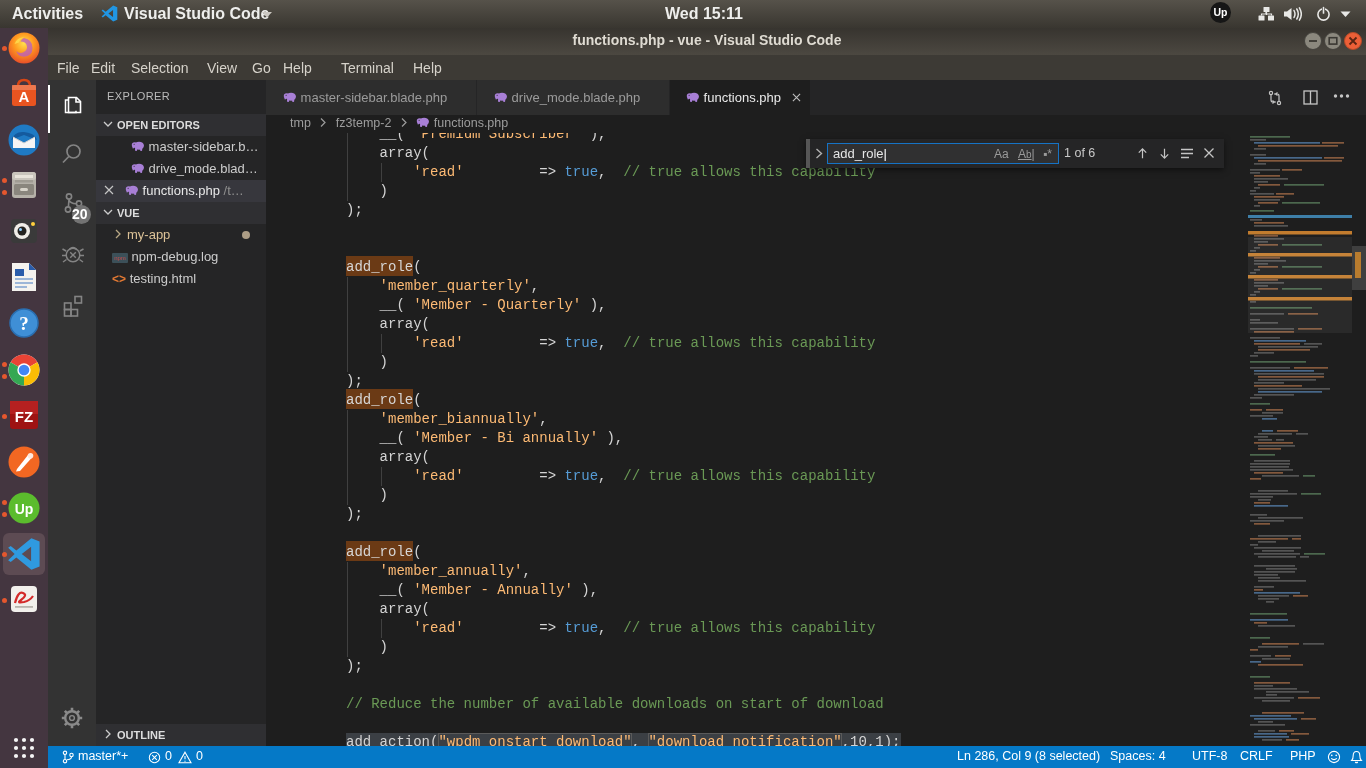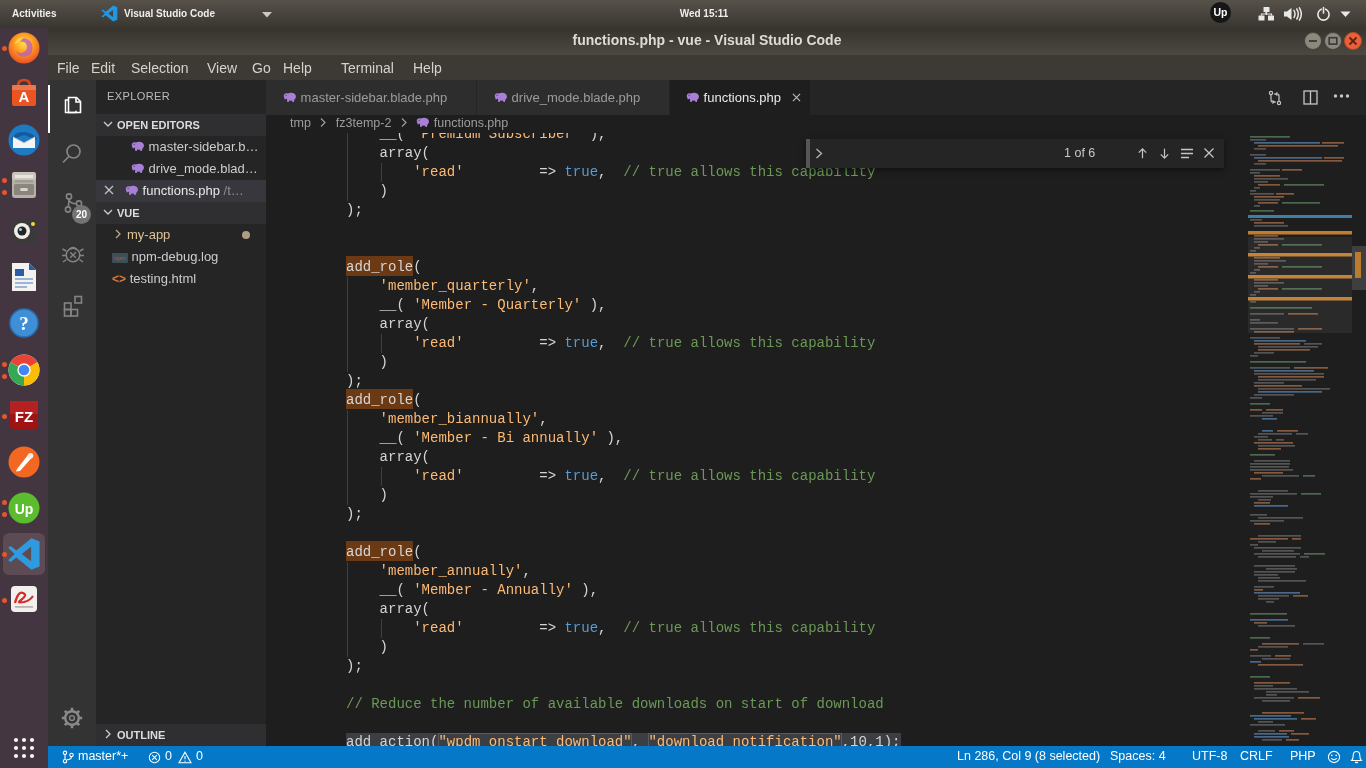--- a/index.html
+++ b/index.html
@@ -1,20 +1,20 @@
 <!DOCTYPE html>
 <html><head><meta charset="utf-8"><style>
 * { margin:0; padding:0; box-sizing:border-box; }
 html,body { width:1366px; height:768px; overflow:hidden; background:#1e1e1e;
   font-family:"Liberation Sans",sans-serif; }
 .abs { position:absolute; }
 
 #topbar { position:absolute; left:0; top:0; width:1366px; height:28px;
   background:linear-gradient(#56524a,#393630); color:#eeeeec; }
-#topbar .it { position:absolute; top:0; height:28px; line-height:28px; font-size:10px; font-weight:700; }
+#topbar .it { position:absolute; top:0; height:28px; line-height:28px; font-size:16px; font-weight:700; }
 
 #dock { position:absolute; left:0; top:28px; width:48px; height:740px; background:#443640; }
 .dicon { position:absolute; left:7px; width:34px; height:34px; }
 .ddot { position:absolute; left:2px; width:5px; height:5px; border-radius:50%; background:#e4572e; }
 
 #titlebar { position:absolute; left:48px; top:28px; width:1318px; height:27px;
   background:linear-gradient(#37342f,#4c4841); color:#dfdbd2; }
 #titlebar .t { position:absolute; width:100%; text-align:center; top:4px; font-size:14px; font-weight:700; }
 .wbtn { position:absolute; top:32px; width:18px; height:18px; border-radius:50%; }
 
@@ -129,21 +129,21 @@
  <svg class="abs" style="left:11px;top:61px" width="26" height="26" viewBox="0 0 26 26" fill="none" stroke="#848484" stroke-width="1.7">
    <circle cx="14.5" cy="10.5" r="6.5"></circle>
       <path d="M9.8 15.5 L4 21.5"></path>
     </svg>
  <svg class="abs" style="left:12px;top:110px" width="26" height="26" viewBox="0 0 26 26" fill="none" stroke="#848484" stroke-width="1.6">
    <circle cx="9" cy="6.5" r="2.6"></circle>
       <circle cx="8" cy="19.5" r="2.6"></circle>
       <circle cx="19" cy="13.5" r="2.6"></circle>
    <path d="M9 9.2 L8.4 16.9 M16.5 13.8 Q10 13.5 9 10"></path>
     </svg>
- <div class="abs" style="left:24px;top:125px;width:19px;height:19px;border-radius:50%;background:#737373;color:#fff;font-size:10px;font-weight:700;text-align:center;line-height:19px">20</div>
+ <div class="abs" style="left:24px;top:125px;width:19px;height:19px;border-radius:50%;background:#737373;color:#fff;font-size:14px;font-weight:700;line-height:19px">20</div>
  <svg class="abs" style="left:12px;top:161px" width="26" height="26" viewBox="0 0 26 26" fill="none" stroke="#848484" stroke-width="1.5">
    <circle cx="13" cy="14" r="6.8"></circle>
    <path d="M9.5 8.2 Q13 4.6 16.5 8.2"></path>
    <path d="M6.2 10 L2.5 8 M6 14.5 H2 M6.5 18.5 L3 21 M19.8 10 L23.5 8 M20 14.5 H24 M19.5 18.5 L23 21"></path>
    <path d="M10.2 11.2 l5.6 5.6 M15.8 11.2 l-5.6 5.6" stroke-width="1.4"></path>
     </svg>
  <svg class="abs" style="left:12px;top:212px" width="26" height="26" viewBox="0 0 26 26" fill="none" stroke="#848484" stroke-width="1.6">
    <rect x="4.5" y="11" width="6.5" height="6.5"></rect>
    <rect x="4.5" y="17.5" width="6.5" height="6.5"></rect>
       <rect x="11" y="17.5" width="6.5" height="6.5"></rect>
@@ -512,20 +512,26 @@
 </svg>
  <div class="abs" style="left:1086px;top:113px;width:14px;height:44px;background:rgba(150,150,150,0.28)"></div>
  <div class="abs" style="left:1089px;top:119px;width:6px;height:26px;background:#b97c2e"></div>
 </div>
 
 <div id="find">
  <div class="abs" style="left:0;top:0;width:4px;height:29px;background:#565656"></div>
  <svg class="abs" style="left:9px;top:9px" width="8" height="11" viewBox="0 0 8 11">
       <path d="M1.5 1l5 4.5-5 4.5" stroke="#b0b0b0" stroke-width="1.4" fill="none"></path>
     </svg>
+ <div class="abs" style="left:21px;top:4px;width:232px;height:21px;background:#303031;border:1px solid #1673c5;font-size:13px;color:#e6e6e6;line-height:19px">
+   <span style="margin-left:5px">add_role</span><span style="color:#fff">|</span>
+   <span class="abs" style="left:166px;top:1px;color:#9a9a9a;font-size:12px">Aa</span>
+   <span class="abs" style="left:190px;top:1px;color:#9a9a9a;font-size:12px;text-decoration:underline">A<span style="font-size:10px">b</span>|</span>
+   <span class="abs" style="left:215px;top:1px;color:#9a9a9a;font-size:12px">▪*</span>
+ </div>
  <span class="abs" style="left:258px;top:7px;font-size:12.5px;color:#c8c8c8">1 of 6</span>
  <svg class="abs" style="left:330px;top:8px" width="13" height="13" viewBox="0 0 14 14" fill="none" stroke="#c5c5c5" stroke-width="1.3">
       <path d="M7 12V2M3 6l4-4 4 4"></path>
     </svg>
  <svg class="abs" style="left:352px;top:8px" width="13" height="13" viewBox="0 0 14 14" fill="none" stroke="#c5c5c5" stroke-width="1.3">
       <path d="M7 2v10M3 8l4 4 4-4"></path>
     </svg>
  <svg class="abs" style="left:374px;top:8px" width="14" height="13" viewBox="0 0 14 13" fill="none" stroke="#c5c5c5" stroke-width="1.4">
       <path d="M1 2.5h12M1 6.5h12M1 10.5h8"></path>
     </svg>

